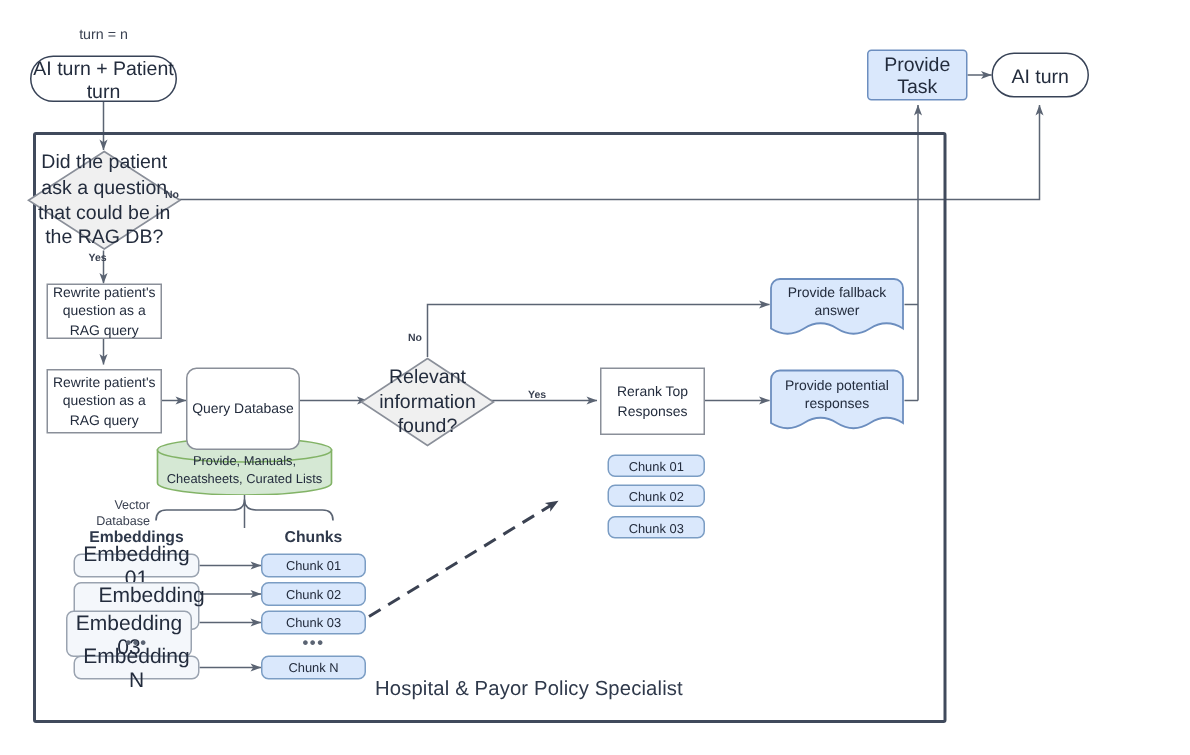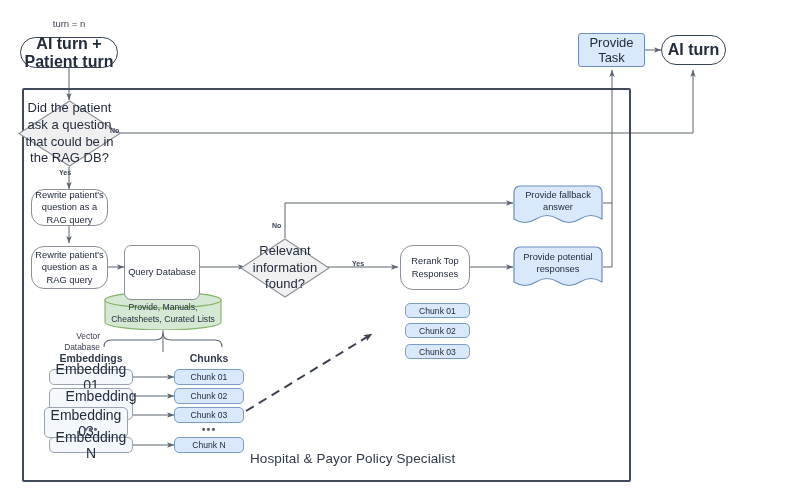--- a/index.html
+++ b/index.html
@@ -11,27 +11,26 @@
   #canvas{
     position:relative;
     width:793px;
     height:503px;
     background:#ffffff;
     overflow:hidden;
   }
   #wires{position:absolute;left:0;top:0;width:793px;height:503px;pointer-events:none;}
 
   .node{position:absolute;box-sizing:border-box;display:flex;align-items:center;
-        justify-content:center;text-align:center;color:#232c3d;border-radius:13px;}
+        justify-content:center;text-align:center;color:#232c3d;}
 
   
   .oval{
     border:1.4px solid #384357;border-radius:999px;background:#ffffff;
-    font-size:16px;
-    font-weight:bold;
+    font-size:13px;
   }
   .proc{
     border:1.2px solid #8a8f99;background:#ffffff;font-size:9.3px;line-height:1.35;
   }
   .proc.rounded{border-radius:7px;}
   .diamond-wrap{position:absolute;}
   .diamond-wrap svg{position:absolute;left:0;top:0;}
   .diamond-text{
     position:absolute;left:0;top:0;width:100%;height:100%;
     display:flex;align-items:center;justify-content:center;text-align:center;

